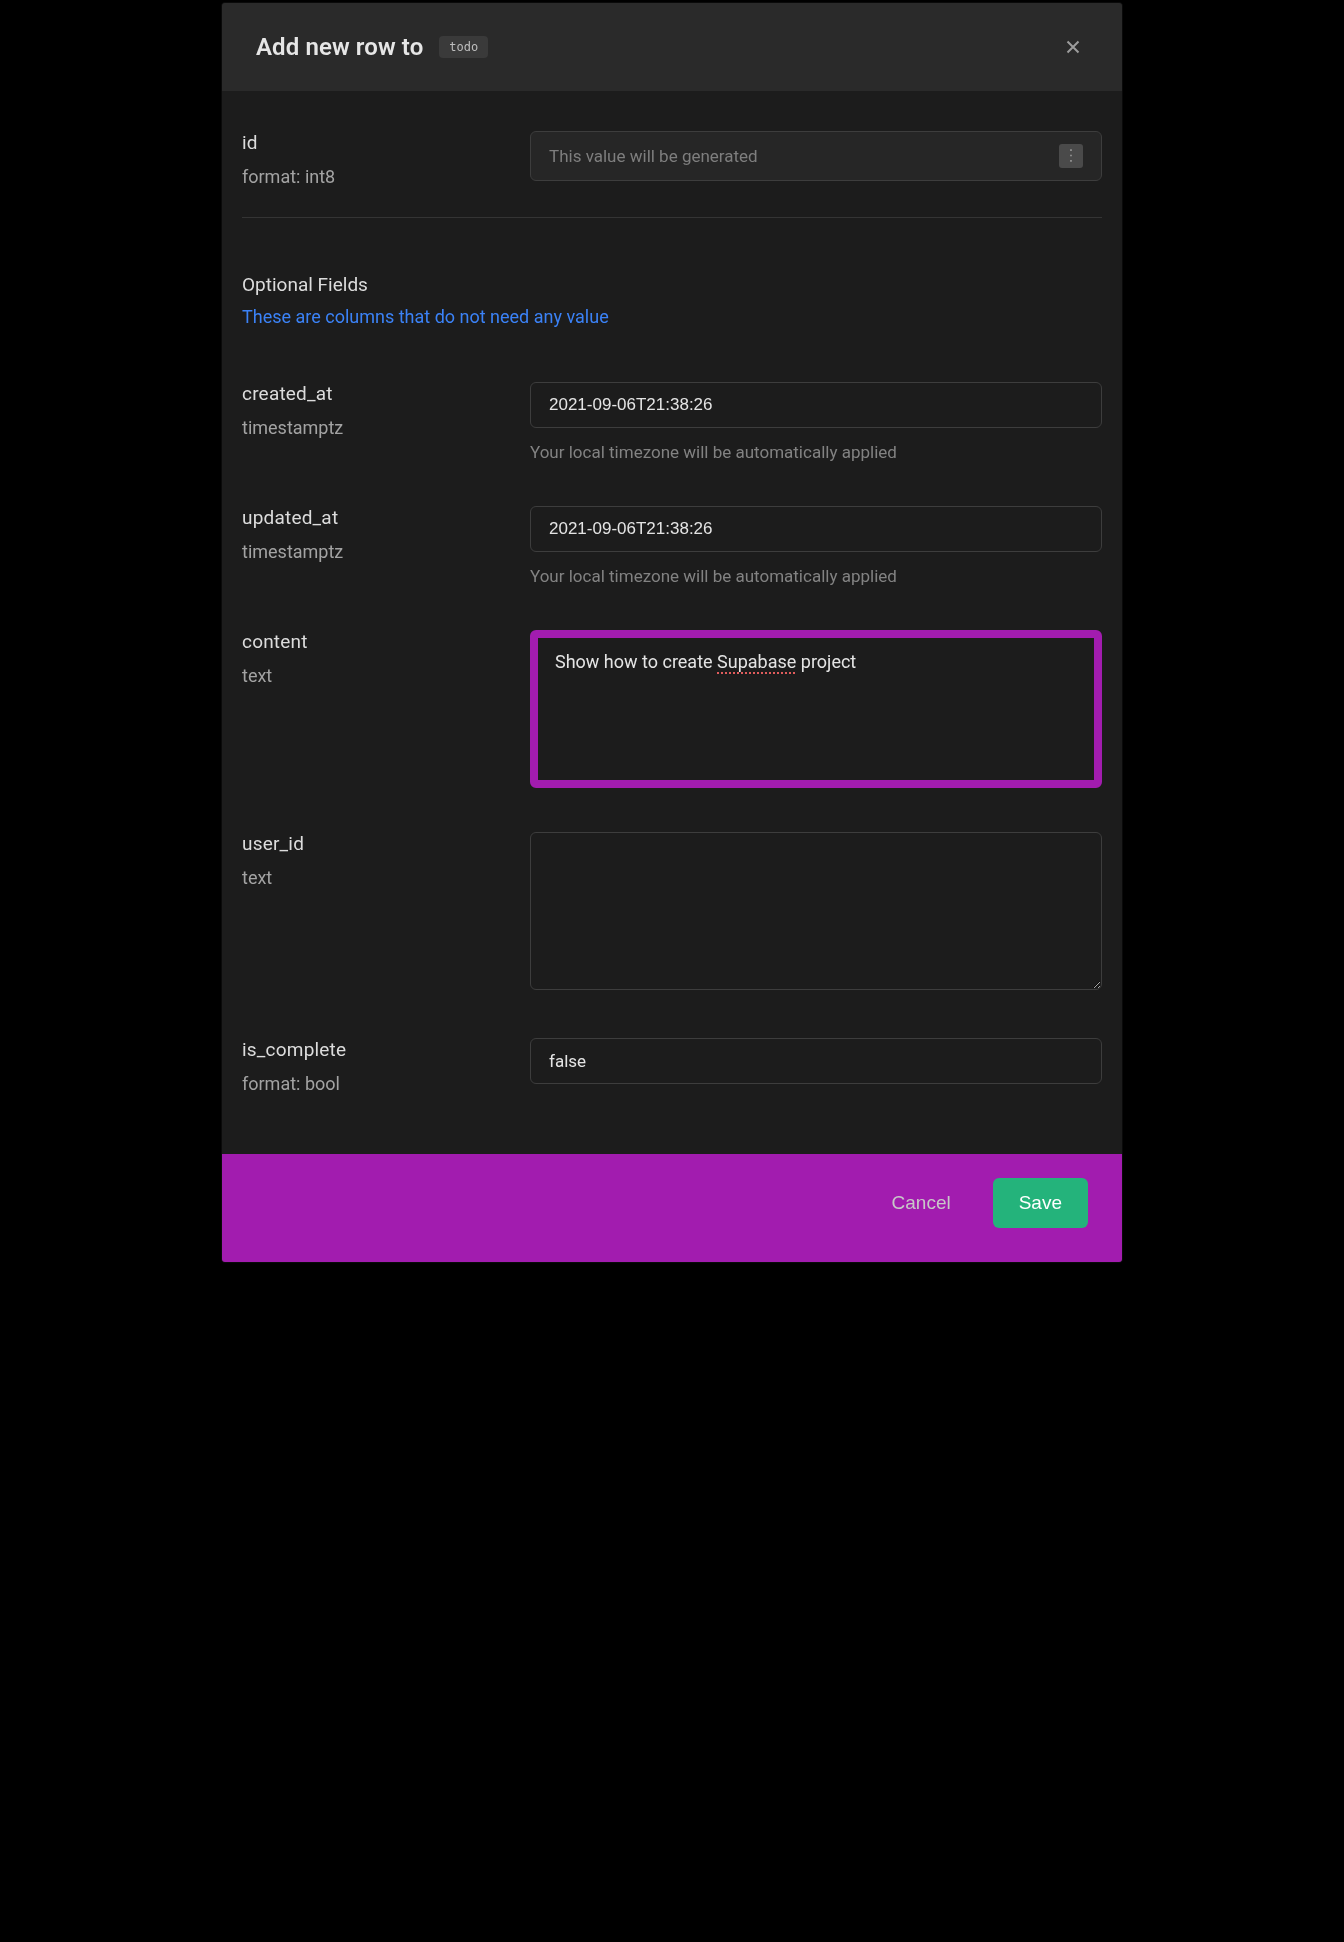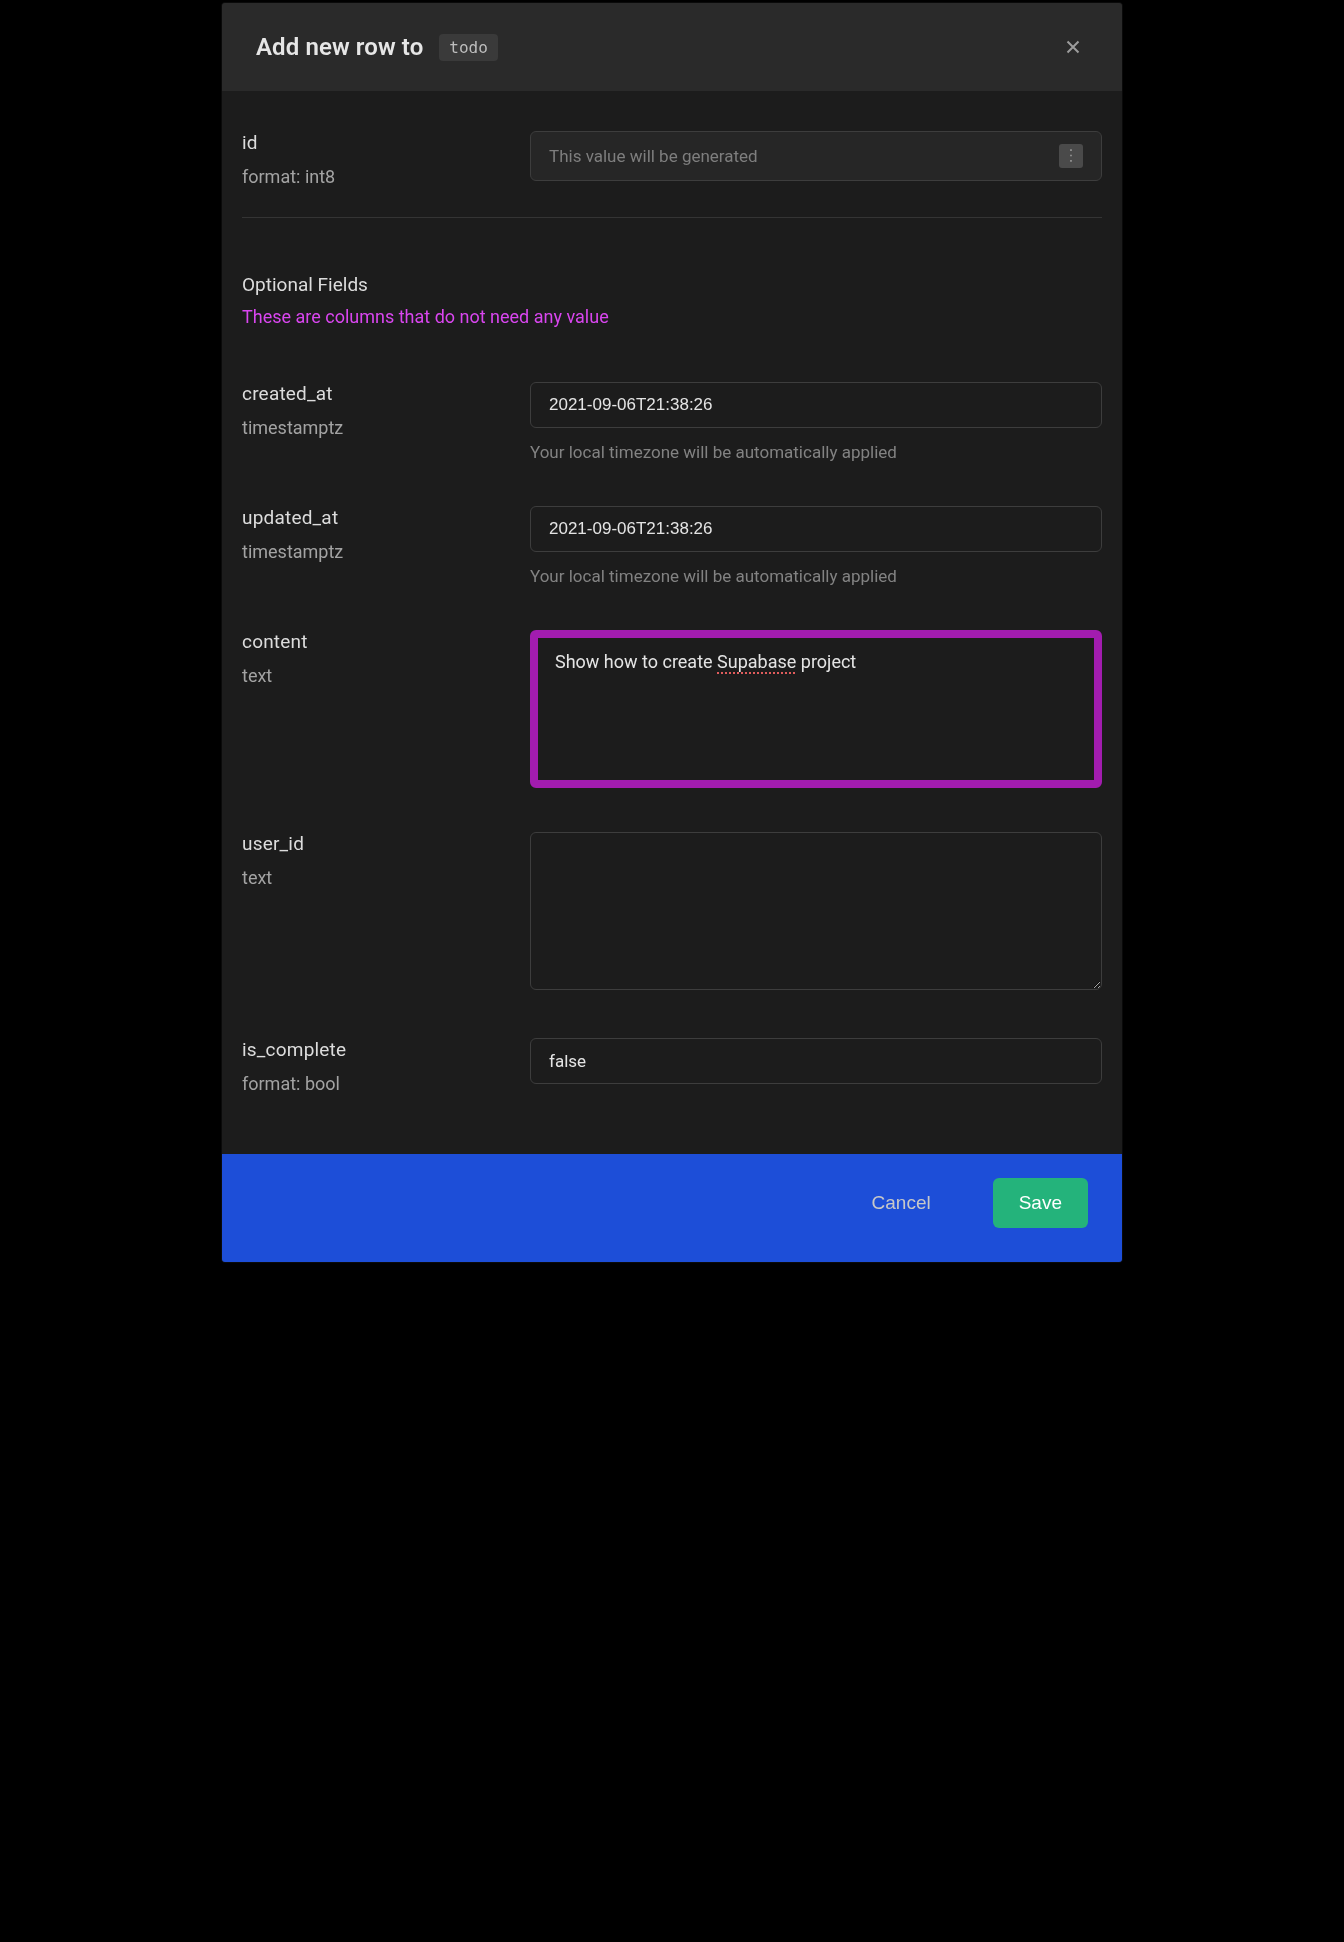--- a/index.html
+++ b/index.html
@@ -34,21 +34,21 @@
     .modal-title {
       color: #e6e6e6;
       font-size: 24px;
       font-weight: 600;
       letter-spacing: 0.1px;
     }
     .table-chip {
       background: #3a3a3a;
       color: #bdbdbd;
       font-family: ui-monospace, SFMono-Regular, Menlo, Monaco, Consolas, monospace;
-      font-size: 16px;
+      font-size: 12px;
       padding: 4px 10px;
       border-radius: 4px;
     }
     .close-btn {
       width: 30px;
       height: 30px;
       display: flex;
       align-items: center;
       justify-content: center;
       cursor: pointer;
@@ -120,21 +120,21 @@
       border-top: 1px solid #343434;
       margin: 15px 0 55px;
     }
     .section-title {
       color: #dcdcdc;
       font-size: 19px;
       font-weight: 400;
       margin-bottom: 10px;
     }
     .section-subtitle {
-      color: #d946ef;
+      color: #3b82f6;
       font-size: 18px;
       font-weight: 400;
       margin-bottom: 55px;
     }
     .text-input {
       width: 100%;
       height: 46px;
       background: #1c1c1c;
       border: 1px solid #3d3d3d;
       border-radius: 6px;
@@ -179,25 +179,25 @@
       padding: 13px 17px;
     }
     .spellwave {
       text-decoration-line: underline;
       text-decoration-style: dotted;
       text-decoration-color: #e05c5c;
       text-decoration-thickness: 2px;
       text-underline-offset: 4px;
     }
     .modal-footer {
-      background: #1d4ed8;
+      background: #a21caf;
       padding: 24px 34px 34px;
       display: flex;
       justify-content: flex-end;
-      gap: 56px;
+      gap: 36px;
       align-items: center;
     }
     .btn-cancel {
       background: transparent;
       border: none;
       color: #c8c8c8;
       font-size: 19px;
       cursor: pointer;
       padding: 10px 6px;
     }

